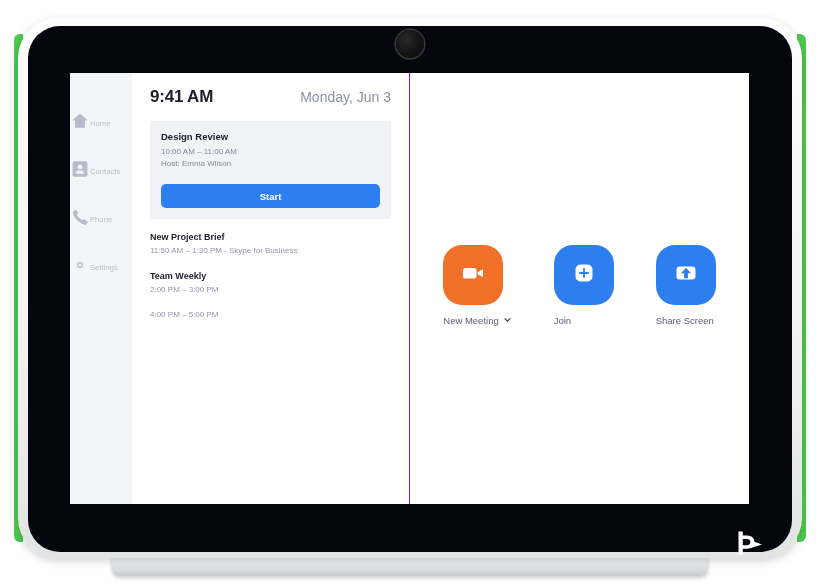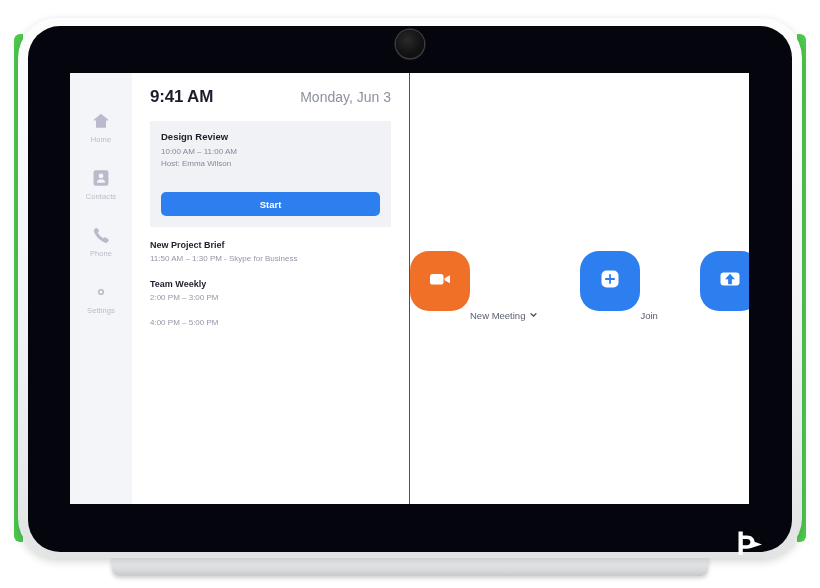--- a/index.html
+++ b/index.html
@@ -112,21 +112,20 @@
   
   .sidebar {
     width: 62px;
     flex: 0 0 62px;
     background: #f4f5f9;
     padding-top: 38px;
     box-sizing: border-box;
   }
   .nav-item {
     display: flex;
-    flex-direction: column;
     align-items: center;
     justify-content: flex-start;
     margin-bottom: 24px;
     cursor: pointer;
     user-select: none;
   }
   .nav-icon {
     width: 20px;
     height: 20px;
     display: block;
@@ -180,21 +179,21 @@
     color: #1c1e2b;
     margin-bottom: 5px;
   }
   .meeting-card .m-time,
   .meeting-card .m-host {
     font-size: 8px;
     color: #85889a;
     margin-bottom: 3px;
   }
   .start-button {
-    margin-top: 24px;
+    margin-top: 16px;
     height: 24px;
     border-radius: 5px;
     background: #2d7ff0;
     color: #ffffff;
     font-size: 9.5px;
     font-weight: bold;
     display: flex;
     align-items: center;
     justify-content: center;
     cursor: pointer;
@@ -223,22 +222,22 @@
     flex: 1 1 auto;
     display: flex;
     align-items: center;
     justify-content: center;
     gap: 42px;
     background: #ffffff;
     padding-bottom: 6px;
   }
   .action {
     display: flex;
-    flex-direction: row;
-    align-items: flex-end;
+    flex-direction: column;
+    align-items: flex-start;
     cursor: pointer;
     user-select: none;
   }
   .action-tile {
     width: 60px;
     height: 60px;
     border-radius: 19px;
     display: flex;
     align-items: center;
     justify-content: center;

